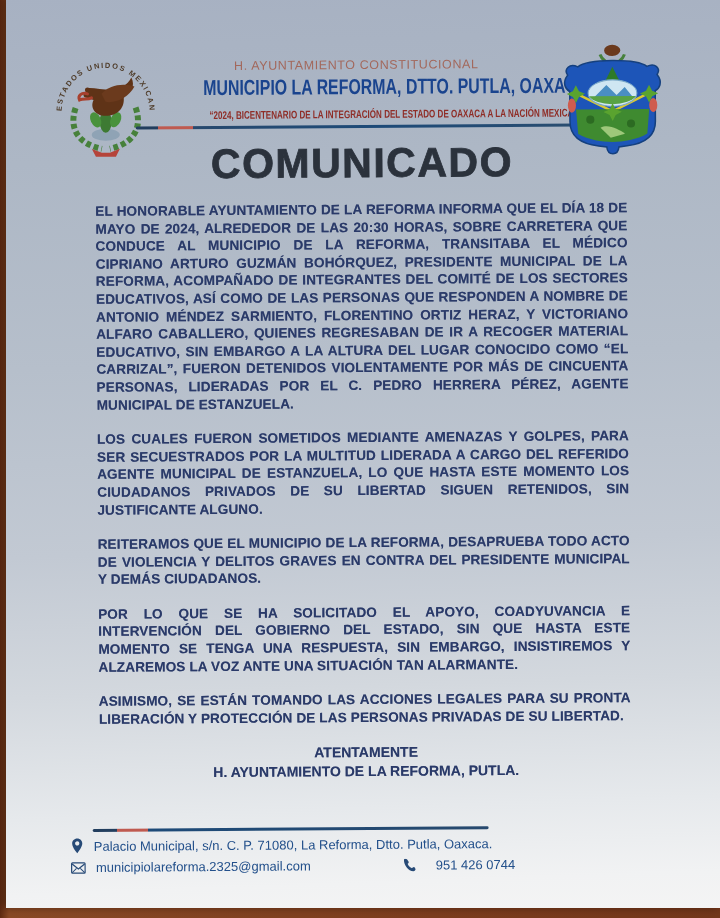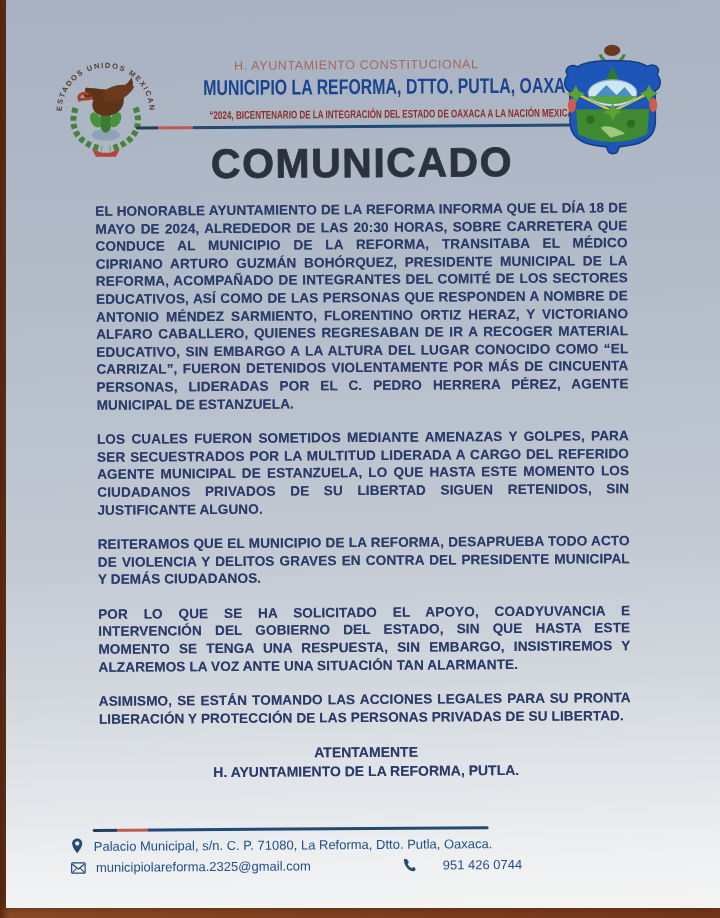--- a/index.html
+++ b/index.html
@@ -49,21 +49,21 @@
     text-shadow:0 0 .5px rgba(42,58,105,.55);
   }
 
   
   .footer{position:absolute;left:62px;top:831px;width:580px;color:#23508b;}
   .frule{width:396px;height:3px;margin-left:22px;border-radius:2px;
         background:linear-gradient(90deg,#223e5e 0px,#223e5e 24px,#bf5a50 24px,#bf5a50 55px,
           #1d4a78 55px,#27496e 100%);}
   .frow{display:flex;align-items:center;gap:10px;margin-top:6px;font-size:13px;}
   .frow svg{flex:0 0 auto;display:block;}
-  .phone-group{display:flex;align-items:center;gap:26px;margin-left:82px;}
+  .phone-group{display:flex;align-items:center;gap:19px;margin-left:82px;}
 </style>
 </head>
 <body>
 
 <div class="paper">
   <div class="content">
 
     <div class="header">
 
       <svg class="emblem-left" width="122" height="110" viewBox="0 0 122 110">

